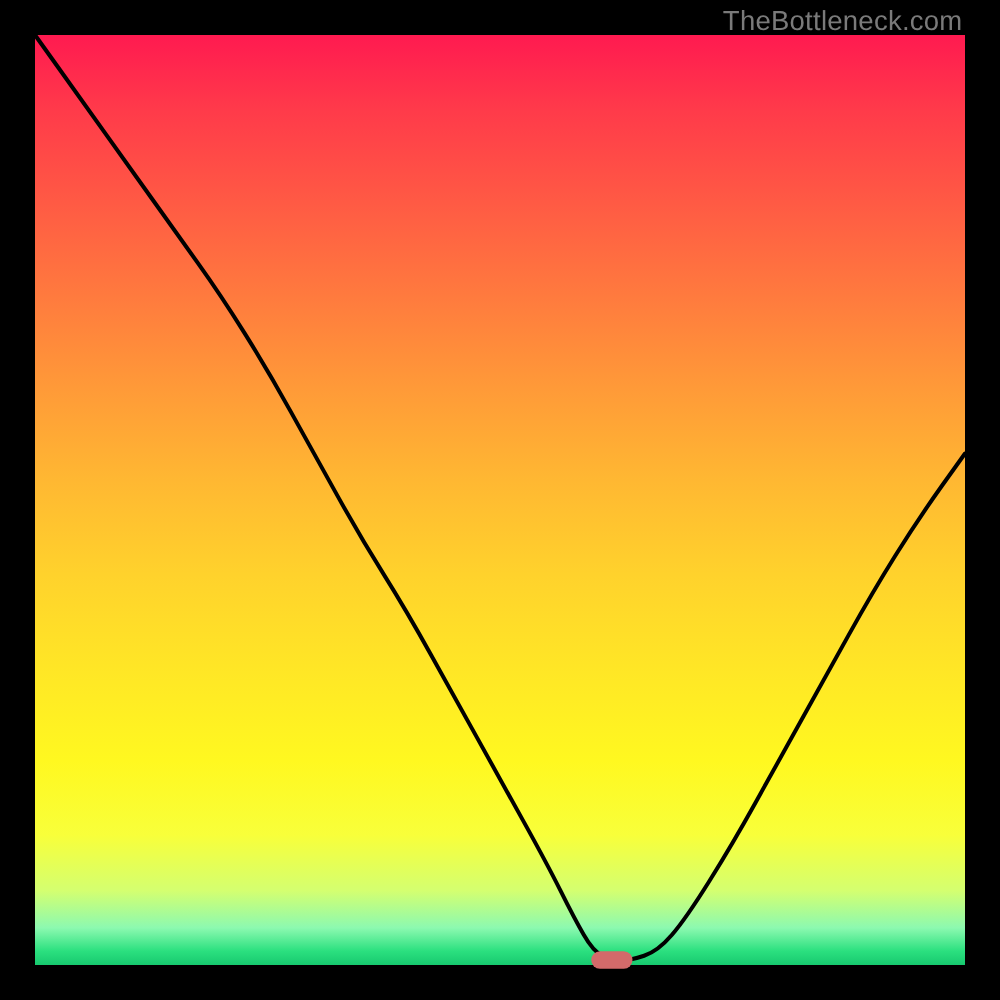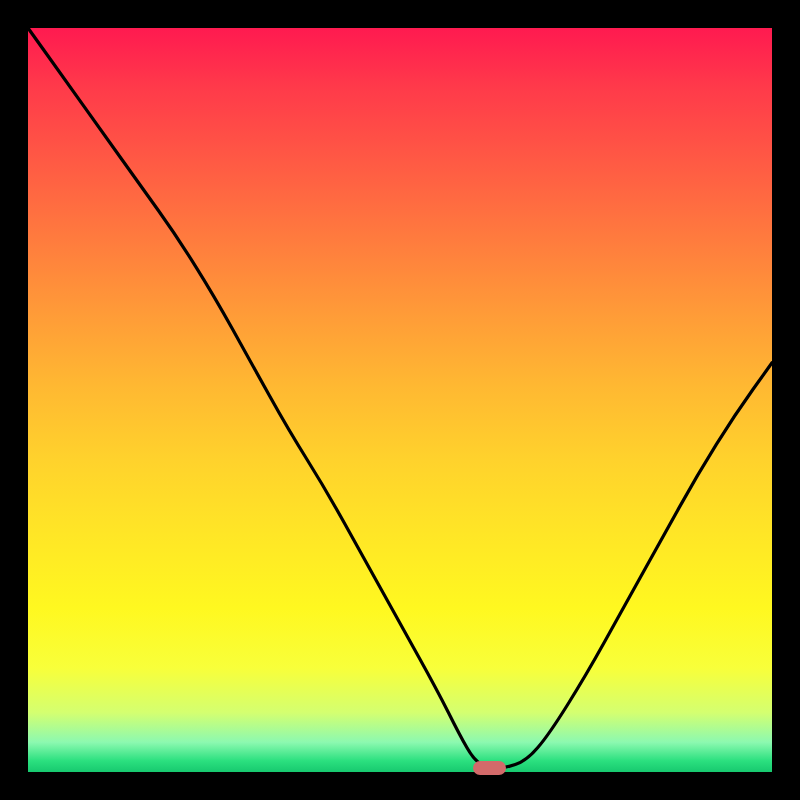--- a/index.html
+++ b/index.html
@@ -65,20 +65,21 @@
     height: 14px;
     background: #d36a6a;
     border-radius: 7px;
   }
 </style>
 </head>
 <body>
 
 <div class="frame">
 
+  <div class="watermark">TheBottleneck.com</div>
 
   <div class="plot">
 
     <svg class="curve" viewBox="0 0 744 744" preserveAspectRatio="none">
       <path id="curve-path" d="M 0.0 0.0 Q 0.0 0.0 18.6 26.0 Q 37.2 52.1 55.8 78.1 Q 74.4 104.2 93.0 130.2 Q 111.6 156.2 130.2 182.3 Q 148.8 208.3 167.4 238.1 Q 186.0 267.8 204.6 301.3 Q 223.2 334.8 241.8 368.3 Q 260.4 401.8 279.0 431.5 Q 297.6 461.3 316.2 494.8 Q 334.8 528.2 353.4 561.7 Q 372.0 595.2 390.6 628.7 Q 409.2 662.2 420.4 684.5 Q 431.5 706.8 439.0 719.8 Q 446.4 732.8 453.8 736.6 Q 461.3 740.3 468.7 740.3 Q 476.2 740.3 487.3 736.6 Q 498.5 732.8 509.6 719.8 Q 520.8 706.8 539.4 677.0 Q 558.0 647.3 576.6 613.8 Q 595.2 580.3 613.8 546.8 Q 632.4 513.4 651.0 479.9 Q 669.6 446.4 688.2 416.6 Q 706.8 386.9 725.4 360.8 T 744.0 334.8" fill="none" stroke="#000000" stroke-width="3.2" stroke-linejoin="round" stroke-linecap="round"></path>
     </svg>
 
     <div id="marker" class="marker" style="left: 444.54px; top: 733.212px; width: 33.48px; height: 14.136px; background: rgb(211, 106, 106);"></div>
 
   </div>

